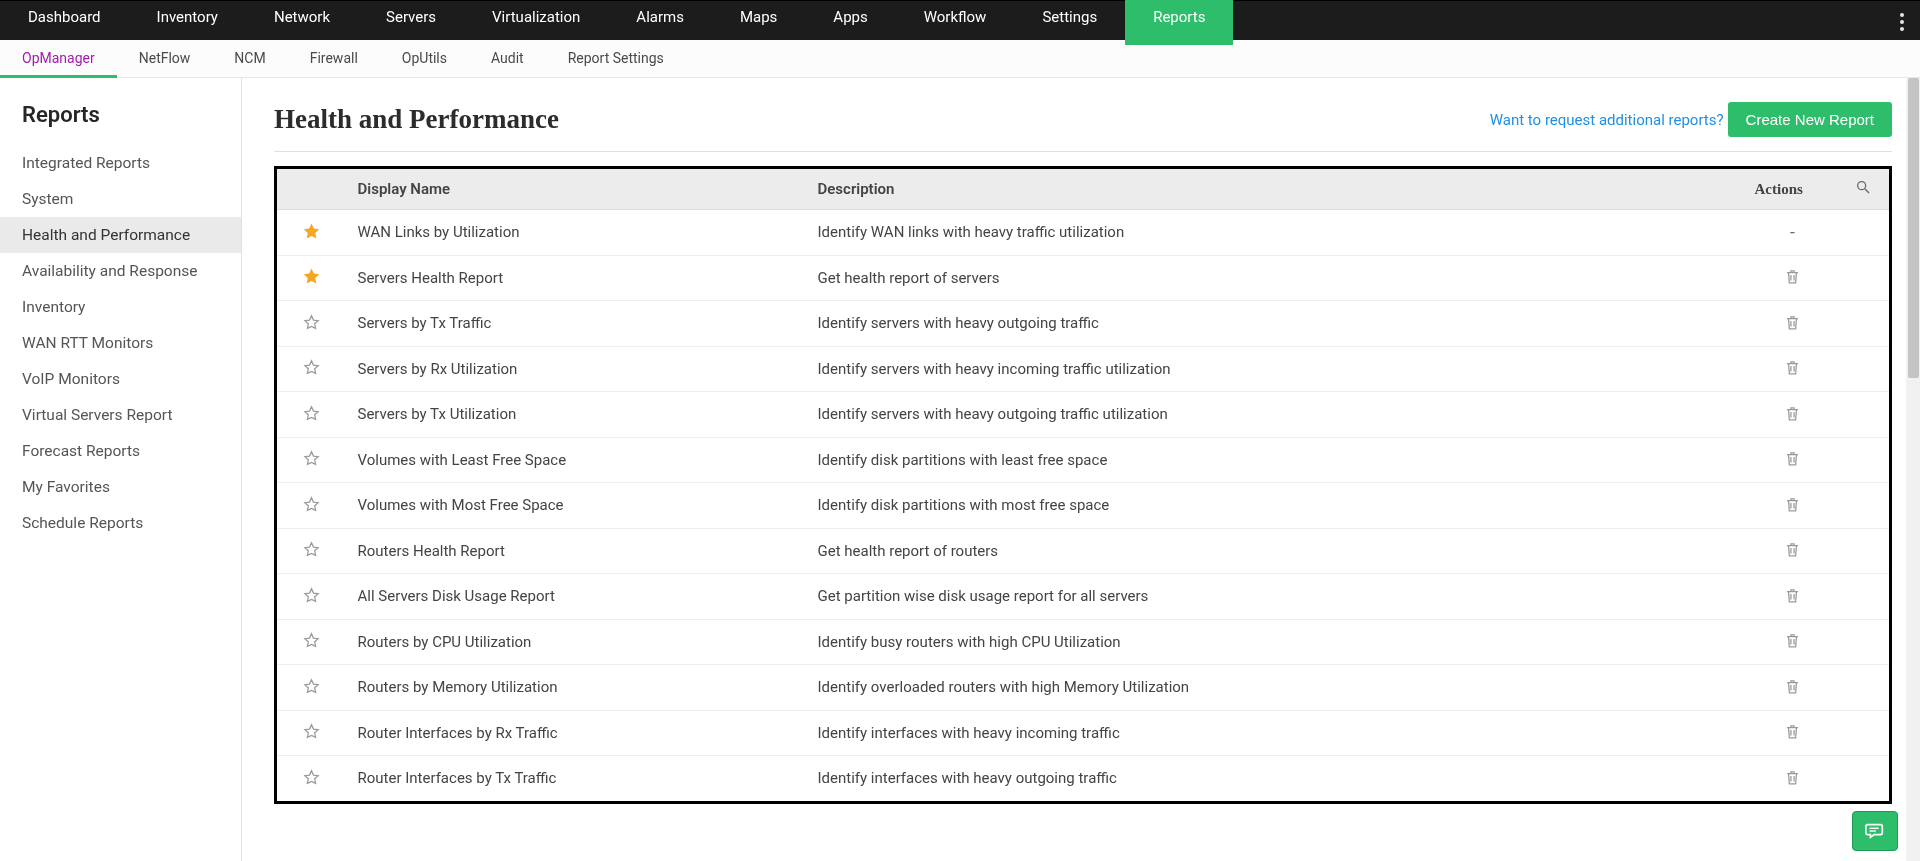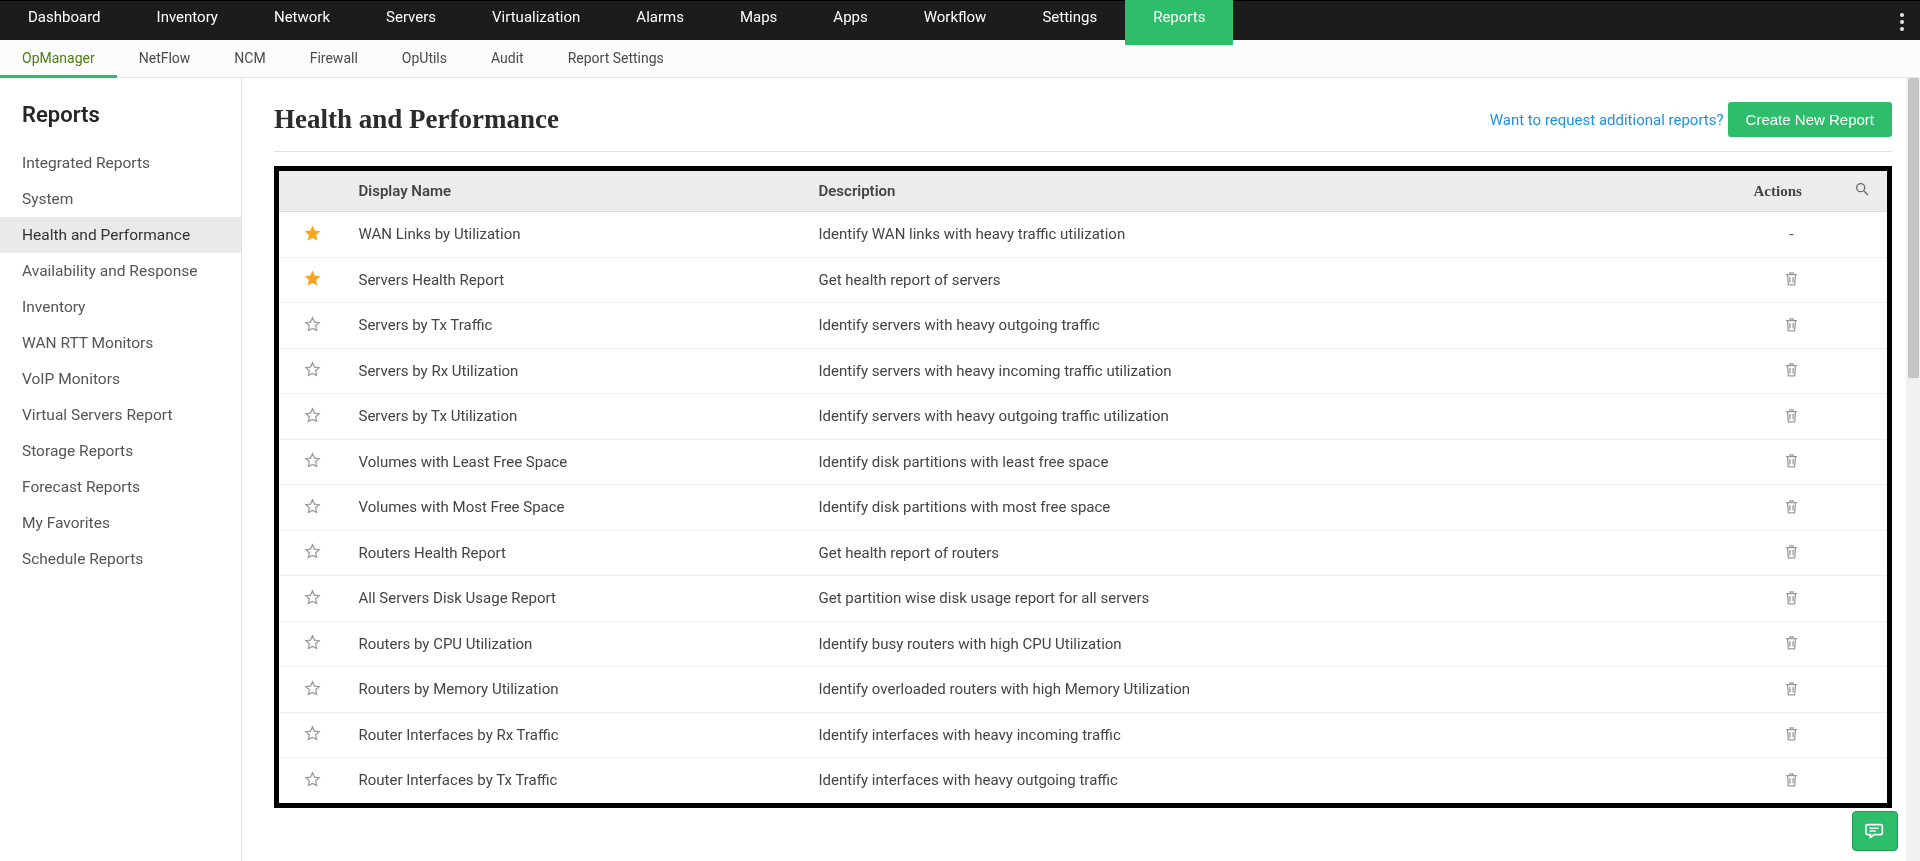--- a/index.html
+++ b/index.html
@@ -57,21 +57,21 @@
     padding: 0 22px;
     height: 38px;
     line-height: 36px;
     font-size: 14px;
     cursor: pointer;
     border-bottom: 2px solid transparent;
     user-select: none;
   }
   .subnav-item.active {
     border-bottom: 3px solid #2ebd6b;
-    color: #4d7c0f;
+    color: #a21caf;
   }
 
   
   .main {
     display: flex;
     height: calc(861px - 40px - 38px);
     position: relative;
   }
 
   
@@ -132,21 +132,21 @@
     border: none;
     border-radius: 3px;
     padding: 9px 18px;
     font-size: 15px;
     cursor: pointer;
   }
 
   
   .rpt-table {
     width: 100%;
-    border: 5px solid #000000;
+    border: 3px solid #000000;
     border-collapse: collapse;
     padding-left: 20px;
   }
   .rpt-table thead th {
     background: #ececec;
     font-weight: 600;
     font-size: 15px;
     color: #444;
     text-align: left;
     padding: 10px 12px;
@@ -306,21 +306,20 @@
     <div class="sidebar-title">Reports</div>
     <div id="sidebar-items">
         <div class="sidebar-item">Integrated Reports</div>
         <div class="sidebar-item">System</div>
         <div class="sidebar-item active">Health and Performance</div>
         <div class="sidebar-item">Availability and Response</div>
         <div class="sidebar-item">Inventory</div>
         <div class="sidebar-item">WAN RTT Monitors</div>
         <div class="sidebar-item">VoIP Monitors</div>
         <div class="sidebar-item">Virtual Servers Report</div>
-        <div class="sidebar-item">Storage Reports</div>
         <div class="sidebar-item">Forecast Reports</div>
         <div class="sidebar-item">My Favorites</div>
         <div class="sidebar-item">Schedule Reports</div>
       </div>
   </div>
 
   <div class="content">
 
     <div class="content-header">
       <div class="content-title">Health and Performance</div>

